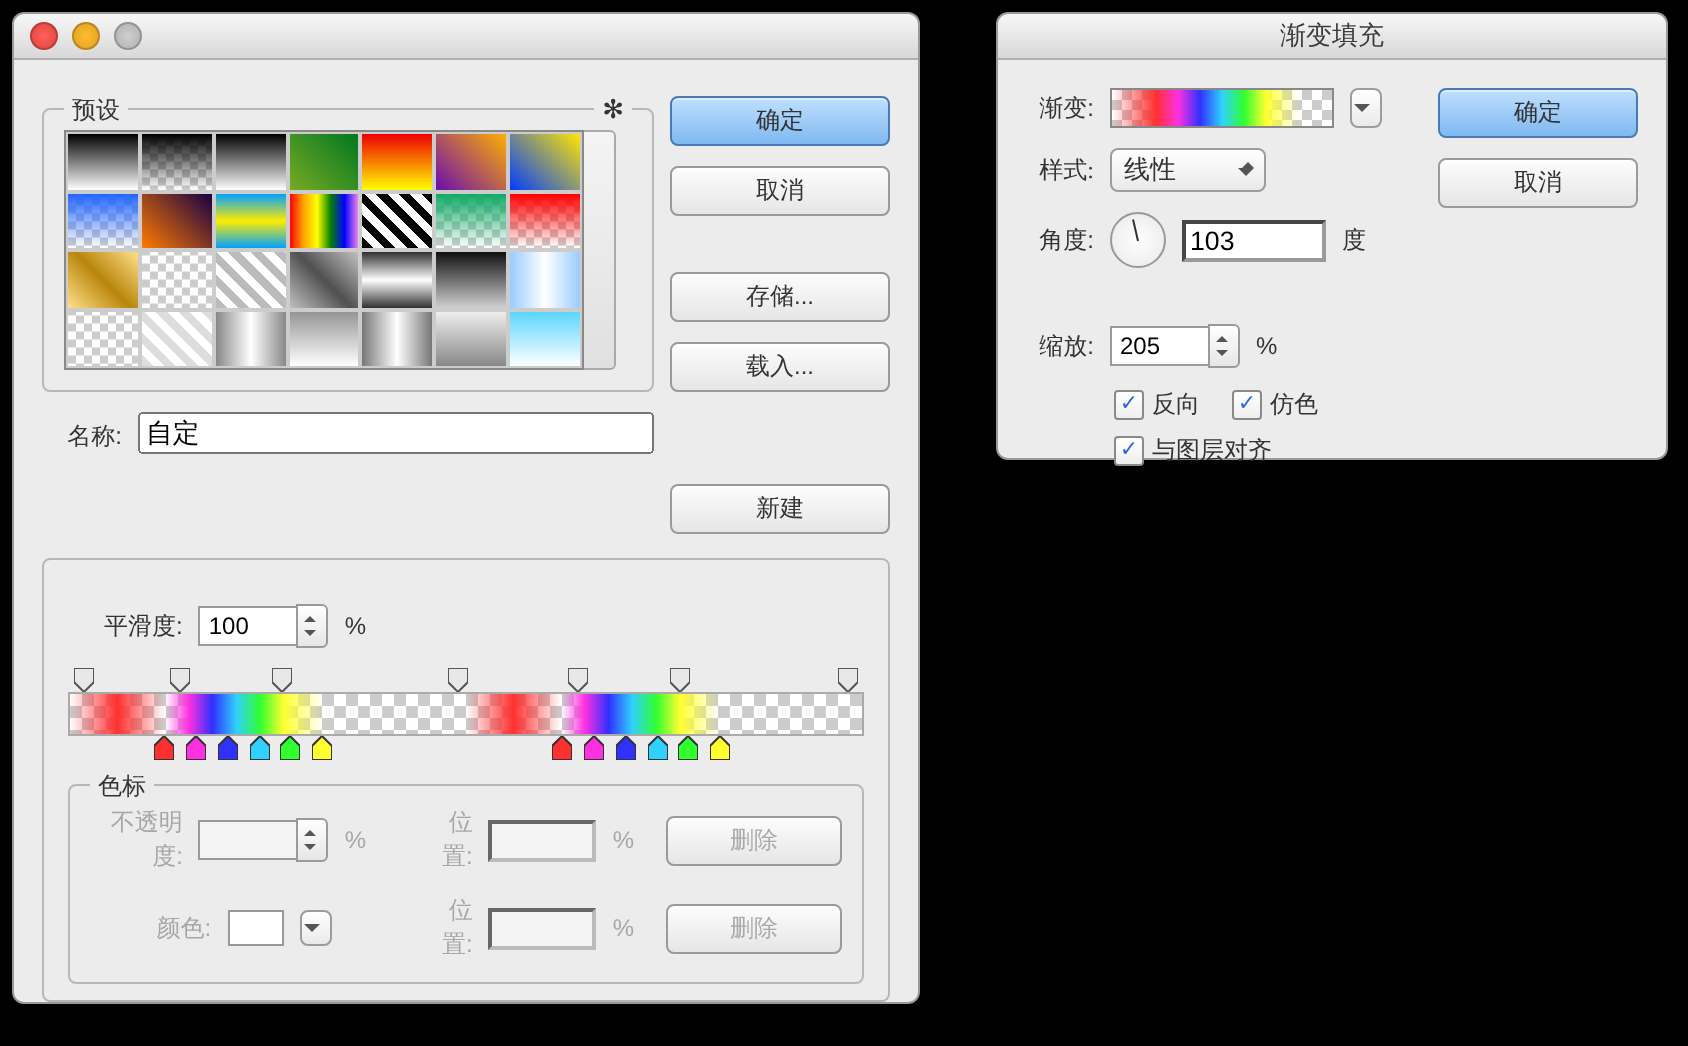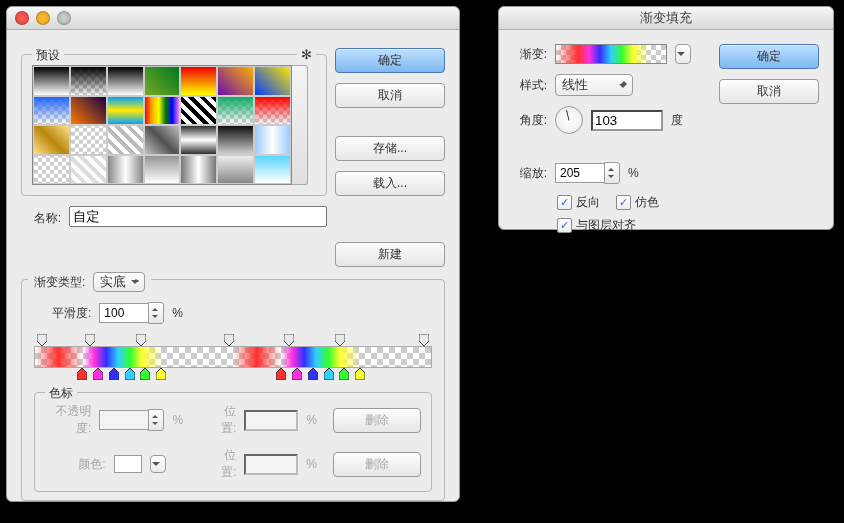--- a/index.html
+++ b/index.html
@@ -275,24 +275,20 @@
       <div class="btn">取消</div>
       <div style="height:8px;"></div>
       <div class="btn">存储...</div>
       <div class="btn">载入...</div>
       <div style="height:26px;"></div>
       <div class="btn">新建</div>
     </div>
   </div>
 
   <div class="fieldset" style="margin:12px 14px; padding:12px 12px 8px 12px;">
-    <div class="fs-title" style="left:6px; padding:0 6px;">
-      <span>渐变类型:</span>
-      <span class="select dbl" style="margin-left:4px; height:18px;">实底</span>
-    </div>
 
     <div class="row" style="margin:10px 0 8px 18px;">
       <div class="label">平滑度:</div>
       <div class="numfield">
         <input value="100" style="">
         <div class="step"></div>
       </div>
       <span>%</span>
     </div>
 

